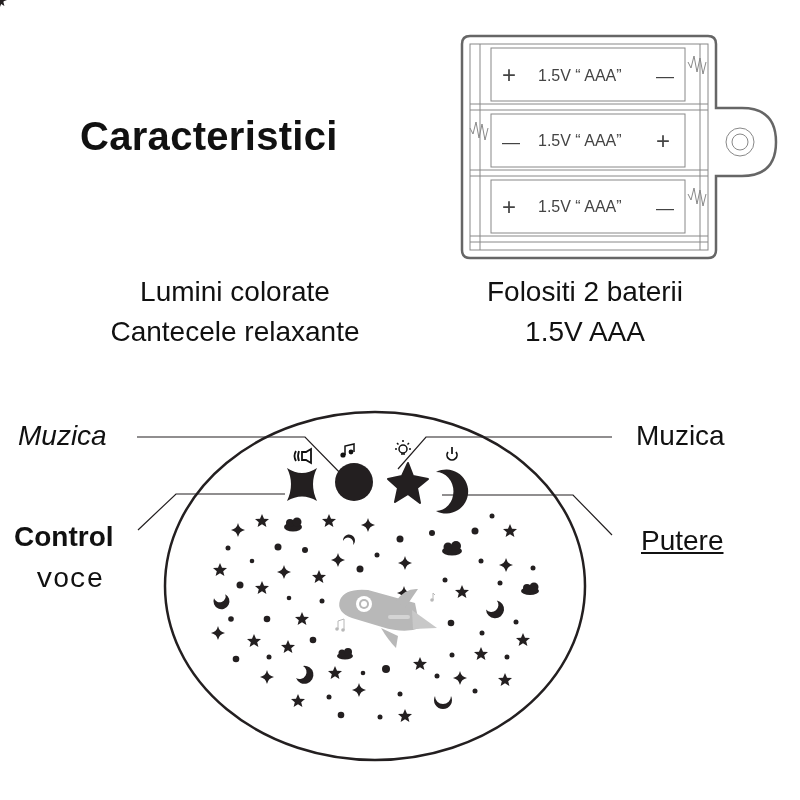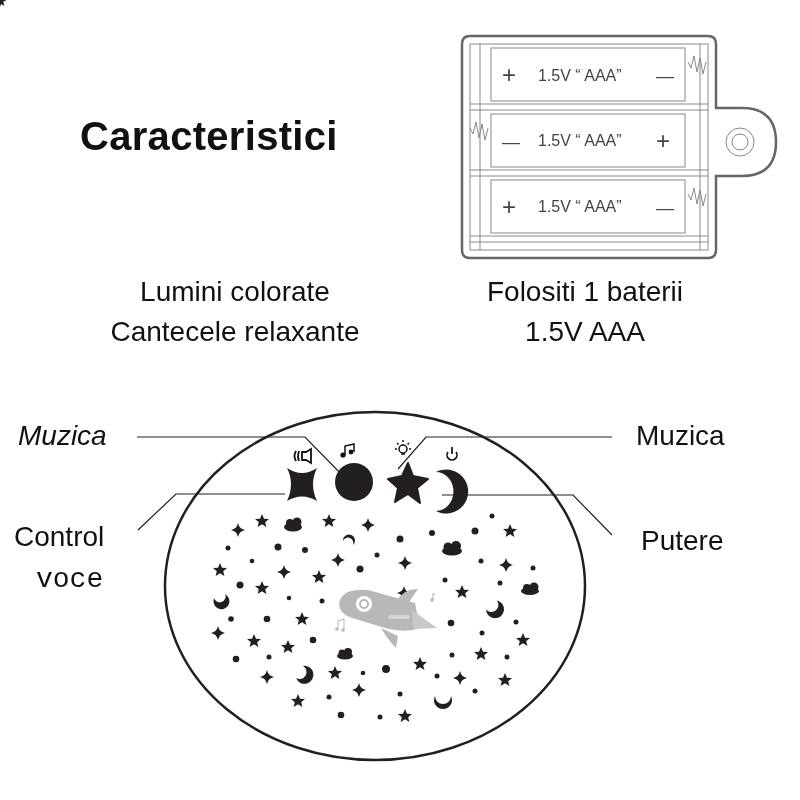--- a/index.html
+++ b/index.html
@@ -17,21 +17,21 @@
 </head>
 <body>
 
 <div class="abs title">Caracteristici</div>
 
 <div class="abs feat feat-left">
   <div>Lumini colorate</div>
   <div>Cantecele relaxante</div>
 </div>
 <div class="abs feat feat-right">
-  <div>Folositi 1 baterii</div>
+  <div>Folositi 2 baterii</div>
   <div>1.5V AAA</div>
 </div>
 
 <svg width="800" height="800" viewBox="0 0 800 800">
   <g fill="none" stroke="#666" stroke-width="2.5">
     <path d="M470 36 H708 Q716 36 716 44 V108 H742 Q776 108 776 142 Q776 176 742 176 H716 V250 Q716 258 708 258 H470 Q462 258 462 250 V44 Q462 36 470 36 Z"></path>
   </g>
   <g fill="none" stroke="#888" stroke-width="1">
     <rect x="470" y="44" width="238" height="206"></rect>
     <line x1="480" y1="44" x2="480" y2="250"></line>
@@ -221,16 +221,16 @@
   <g fill="#b8b8b8">
     <circle cx="337" cy="629" r="1.8"></circle>
       <circle cx="343" cy="630" r="1.8"></circle>
     <path d="M338 629 V621 L344 619 V630" fill="none" stroke="#b8b8b8" stroke-width="1"></path>
     <circle cx="432" cy="600" r="1.8"></circle>
     <path d="M433 600 V593 L435 595" fill="none" stroke="#b8b8b8" stroke-width="1"></path>
   </g>
 </svg>
 
 <div class="abs lbl" style="left:18px;top:420px;font-style:italic;">Muzica</div>
-<div class="abs lbl" style="left:14px;top:521px;">Control</div>
+<div class="abs lbl" style="left:14px;top:521px;font-weight:bold;">Control</div>
 <div class="abs lbl" style="left:36px;top:564px;font-family:Liberation Mono, monospace;">voce</div>
 <div class="abs lbl" style="left:636px;top:420px;">Muzica</div>
-<div class="abs lbl" style="left:641px;top:525px;">Putere</div>
+<div class="abs lbl" style="left:641px;top:525px;text-decoration:underline;">Putere</div>
 
 </body></html>

